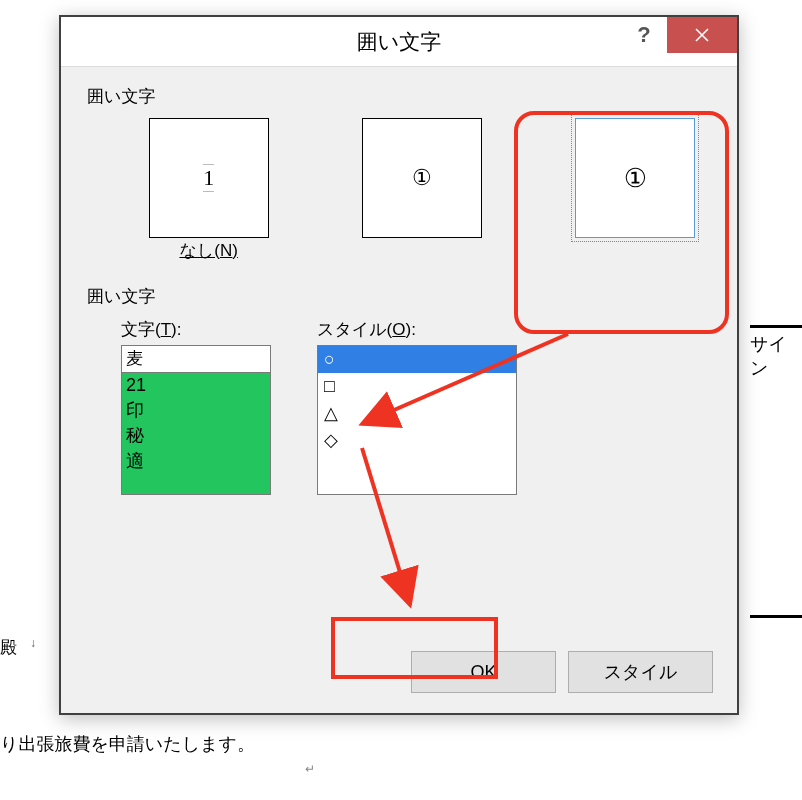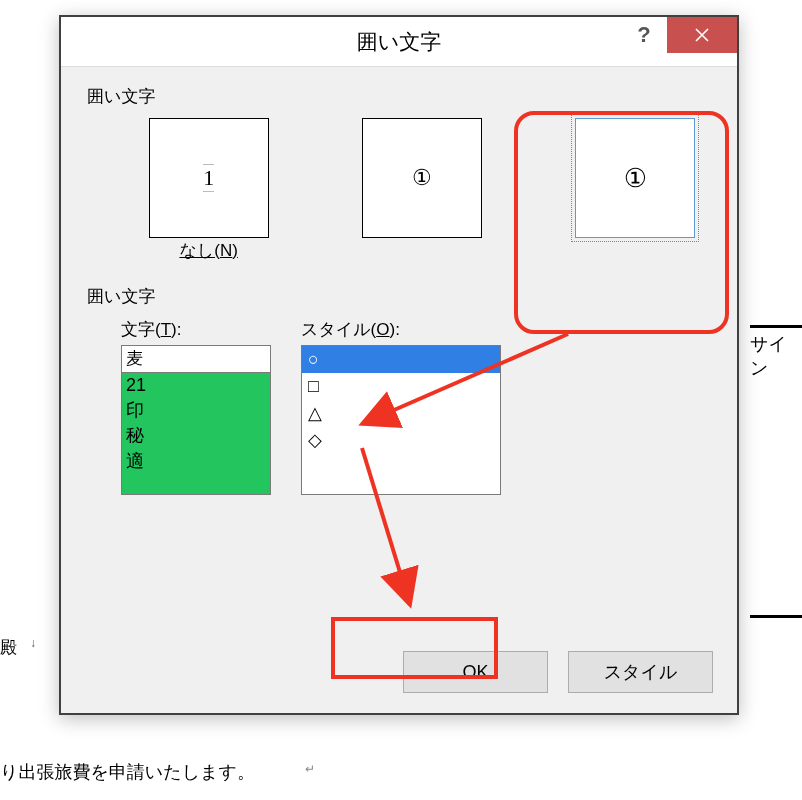--- a/index.html
+++ b/index.html
@@ -11,21 +11,21 @@
     font-family: "Meiryo UI", "Yu Gothic UI", sans-serif;
     font-size: 16px;
     background: #fff;
     position: relative;
     overflow: hidden;
   }
 
   
   .bg-text-1 { position:absolute; left:0; top:636px; font-size:17px; color:#000; }
   .bg-down  { position:absolute; left:30px; top:636px; font-size:12px; color:#555; }
-  .bg-text-2 { position:absolute; left:0; top:760px; font-size:18px; color:#000; white-space:nowrap; }
+  .bg-text-2 { position:absolute; left:0; top:732px; font-size:18px; color:#000; white-space:nowrap; }
   .bg-ret   { position:absolute; left:305px; top:762px; font-size:12px; color:#888; }
   .bg-sign  { position:absolute; left:750px; top:325px; font-size:18px; border-top:3px solid #000; border-bottom:3px solid #000; padding:4px 0 235px 0; width:55px; }
 
   
   .dialog {
     position: absolute;
     left: 59px; top: 15px;
     width: 680px; height: 700px;
     background: #f0f0f0;
     border: 2px solid #404040;
@@ -76,42 +76,42 @@
   
   .red-box-style {
     position: absolute;
     left: 514px; top: 111px;
     width: 215px; height: 223px;
     border: 4px solid #ef3323;
     border-radius: 20px;
     pointer-events: none;
   }
 
-  .char-inputs { display:flex; gap:30px; margin-top:8px; margin-left:36px; }
+  .char-inputs { display:flex; gap:46px; margin-top:8px; margin-left:36px; }
   .col { }
   .col-label { font-size:17px; margin-bottom:4px; }
 
   .char-input {
     width:150px; height:28px; border:1px solid #7a7a7a;
     background:#fff; font-size:17px; padding:0 4px;
   }
   .char-list {
     width:150px; height:122px; border:1px solid #7a7a7a; border-top:none;
     background:#22c55e; overflow-y:scroll; font-size:18px; line-height:1.4;
   }
   .char-list div { padding-left:4px; cursor:pointer; }
 
   .enclose-list {
     width:200px; height:150px; border:1px solid #7a7a7a;
     background:#fff; font-size:18px; line-height:1.5;
   }
   .enclose-list div { padding-left:6px; cursor:pointer; }
   .enclose-list .selected { background:#2f7fe4; color:#fff; }
 
-  .button-row { position:absolute; bottom:20px; right:24px; display:flex; gap:20px; }
+  .button-row { position:absolute; bottom:20px; right:24px; display:flex; gap:12px; }
   .btn {
     width:145px; height:42px;
     border:1px solid #adadad; background:#e1e1e1;
     font-size:18px; cursor:pointer;
     display:flex; align-items:center; justify-content:center;
     font-family: inherit;
   }
 
   
   .red-box-ok {

